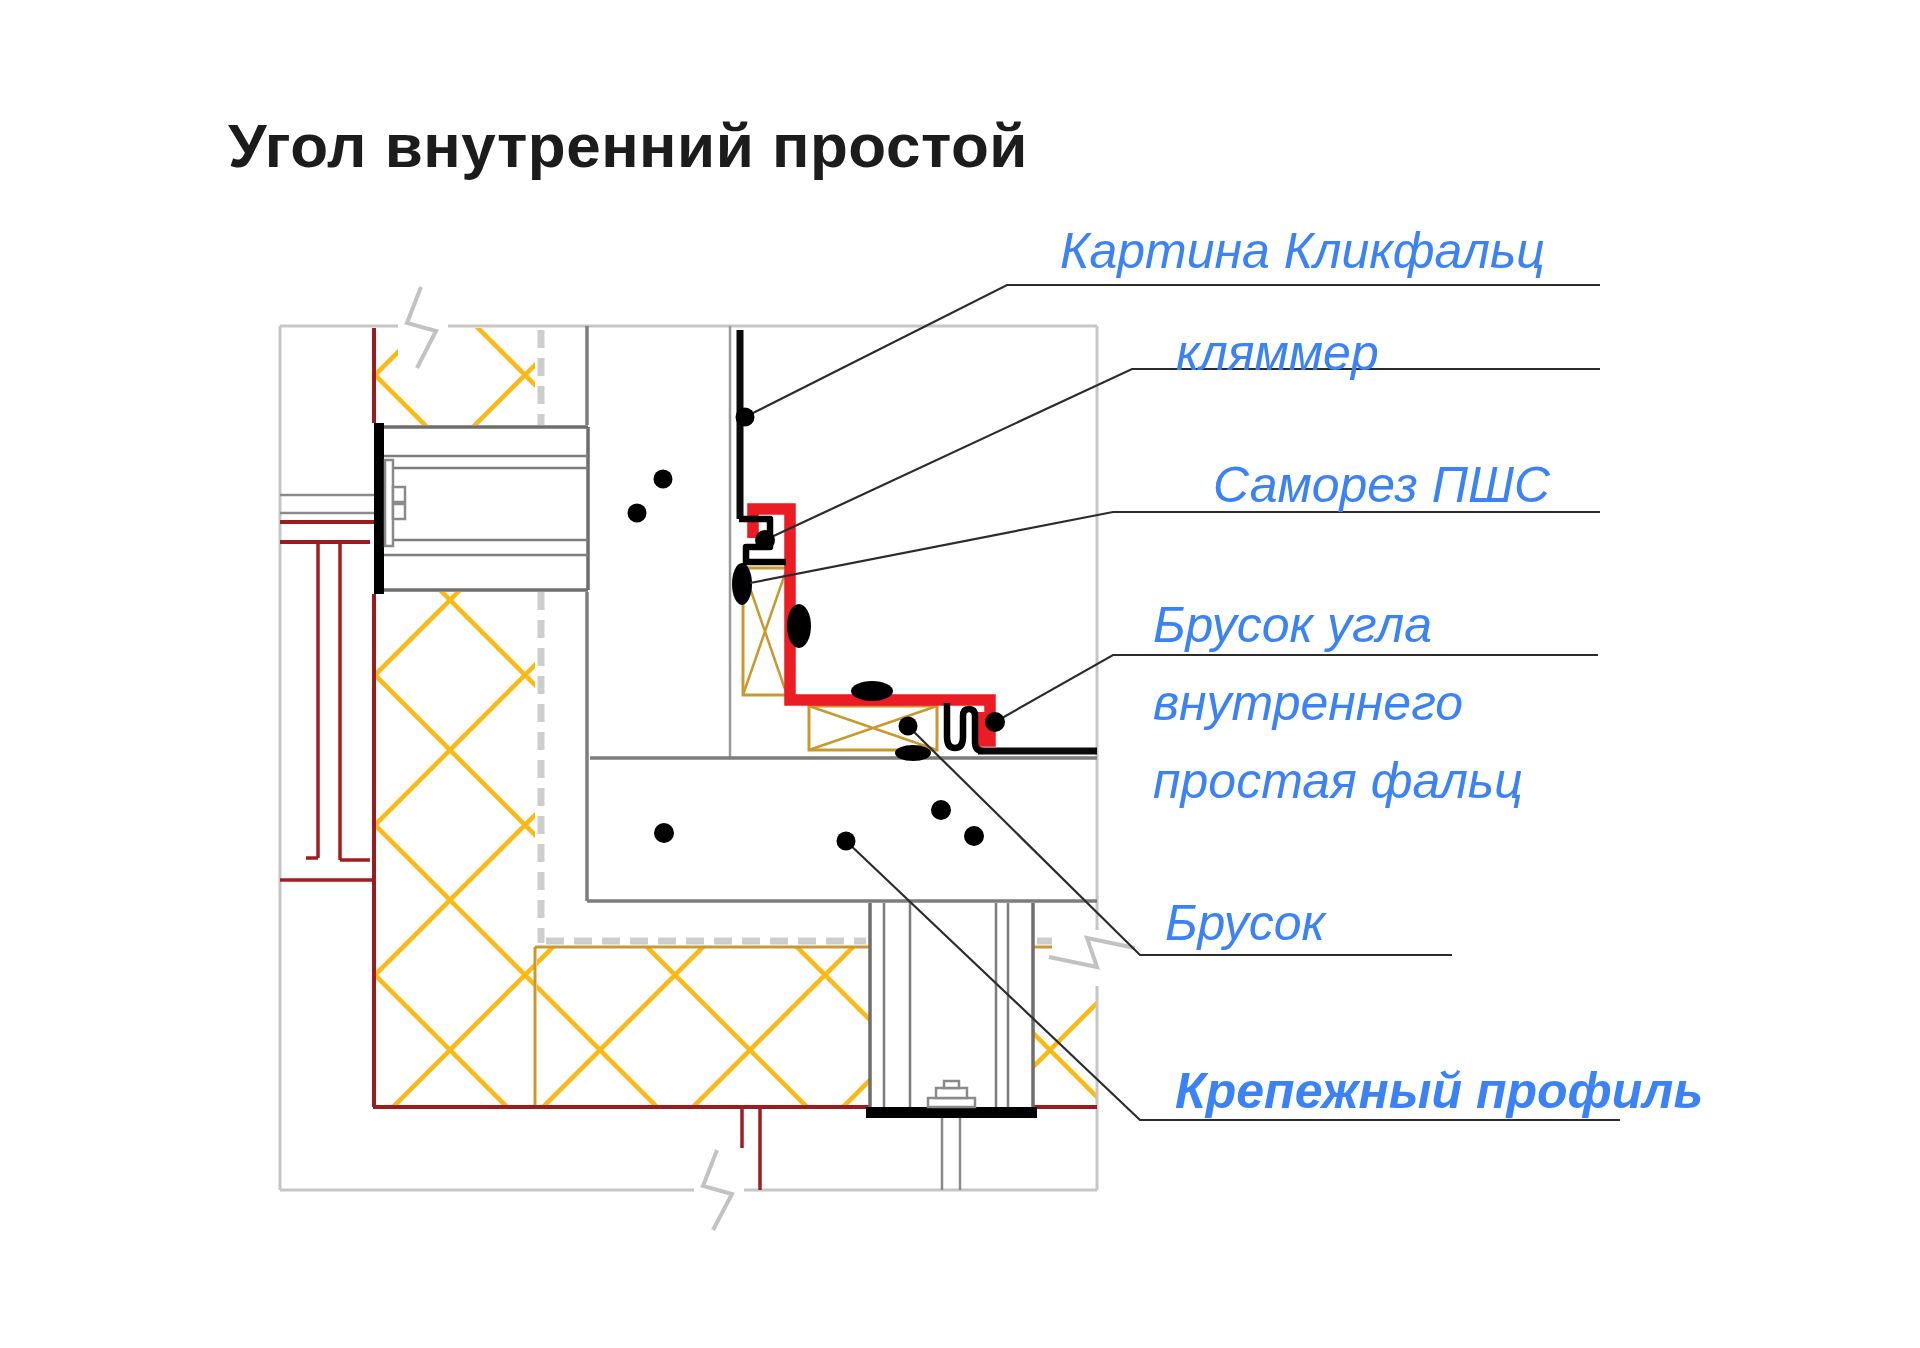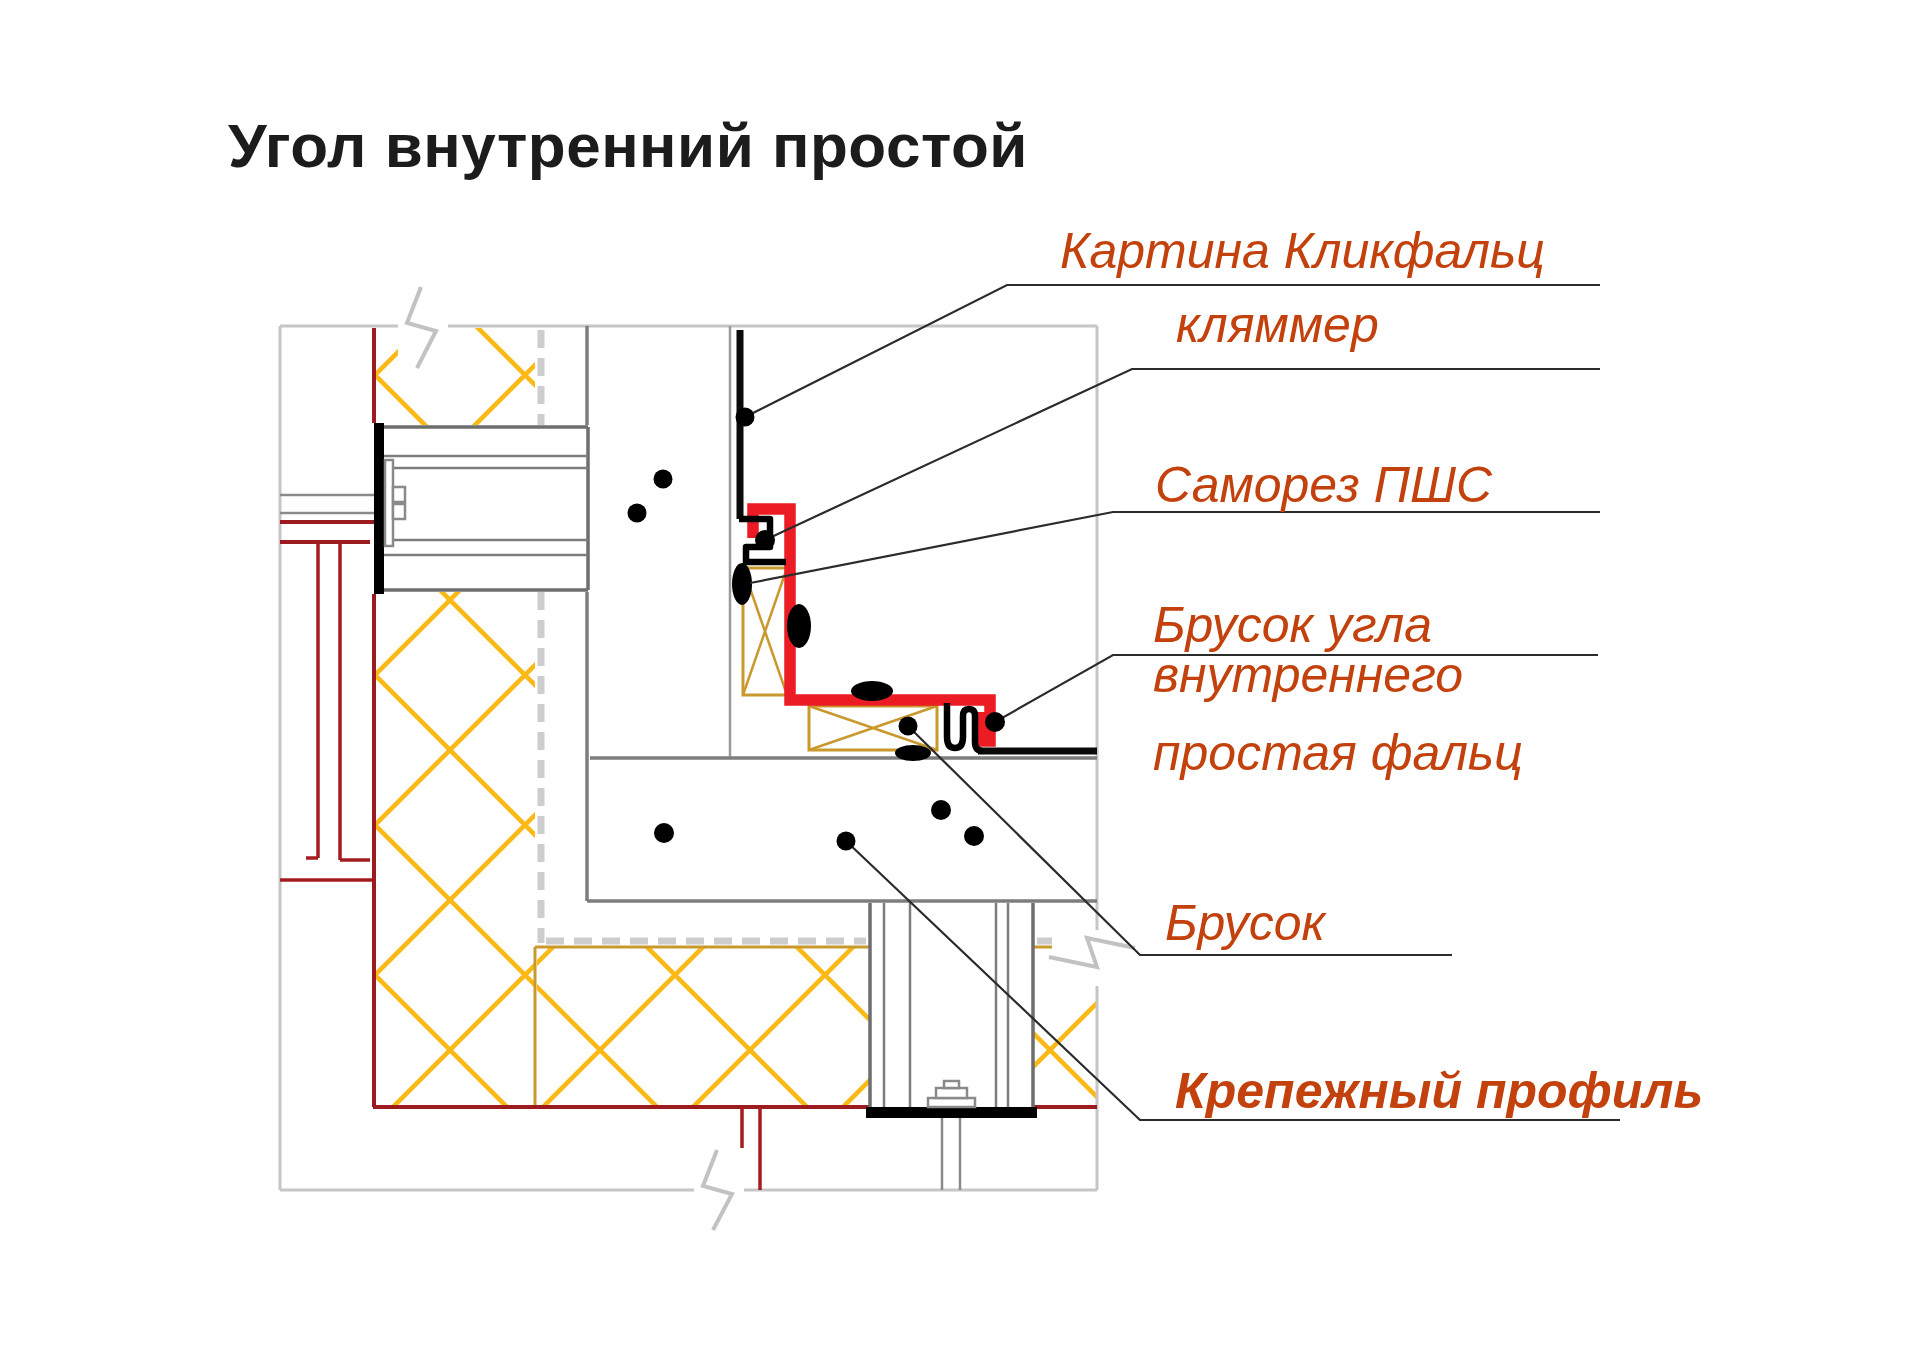--- a/index.html
+++ b/index.html
@@ -1,24 +1,24 @@
 <!DOCTYPE html>
 <html><head>
 <meta charset="utf-8">
 <style>
   html,body{margin:0;padding:0;background:#ffffff;}
   .stage{position:relative;width:1920px;height:1328px;background:#fff;overflow:hidden;
          font-family:"Liberation Sans", sans-serif;}
   .stage svg{position:absolute;left:0;top:0;}
   .title{position:absolute;left:228px;top:110px;font-size:62px;font-weight:600;
          color:#1c1c1c;letter-spacing:0.5px;white-space:nowrap;}
-  .lbl{position:absolute;font-size:50px;font-style:italic;color:#c2410c;
+  .lbl{position:absolute;font-size:50px;font-style:italic;color:#3b82f6;
        line-height:1.0;white-space:nowrap;}
   .lbl span{display:block;}
-  .lbl .l2{}
+  .lbl .l2{margin-top:28px;}
   .lbl .l3{margin-top:28px;}
 </style>
 </head>
 <body>
 
 <div class="stage">
 
   <svg width="1920" height="1348" viewBox="0 0 1920 1348">
     <defs>
       <pattern id="hx" width="150" height="150" patternUnits="userSpaceOnUse">
@@ -161,21 +161,21 @@
   <div class="title">Угол внутренний простой</div>
 
   <div class="lbl" style="left:1060px; top:226px;">
     <span class="l1">Картина Кликфальц</span>
   </div>
 
   <div class="lbl" style="left:1176px; top:300px;">
     <span class="l2">кляммер</span>
   </div>
 
-  <div class="lbl" style="left:1155px; top:460px;text-align:right;">
+  <div class="lbl" style="left:1213px; top:460px;text-align:right;">
     <span class="l1">Саморез ПШС</span>
   </div>
 
   <div class="lbl" style="left:1153px; top:600px;">
     <span class="l1">Брусок угла</span>
     <span class="l2">внутреннего</span>
     <span class="l3">простая фальц</span>
   </div>
 
   <div class="lbl" style="left:1165px; top:898px;font-style:italic;">

